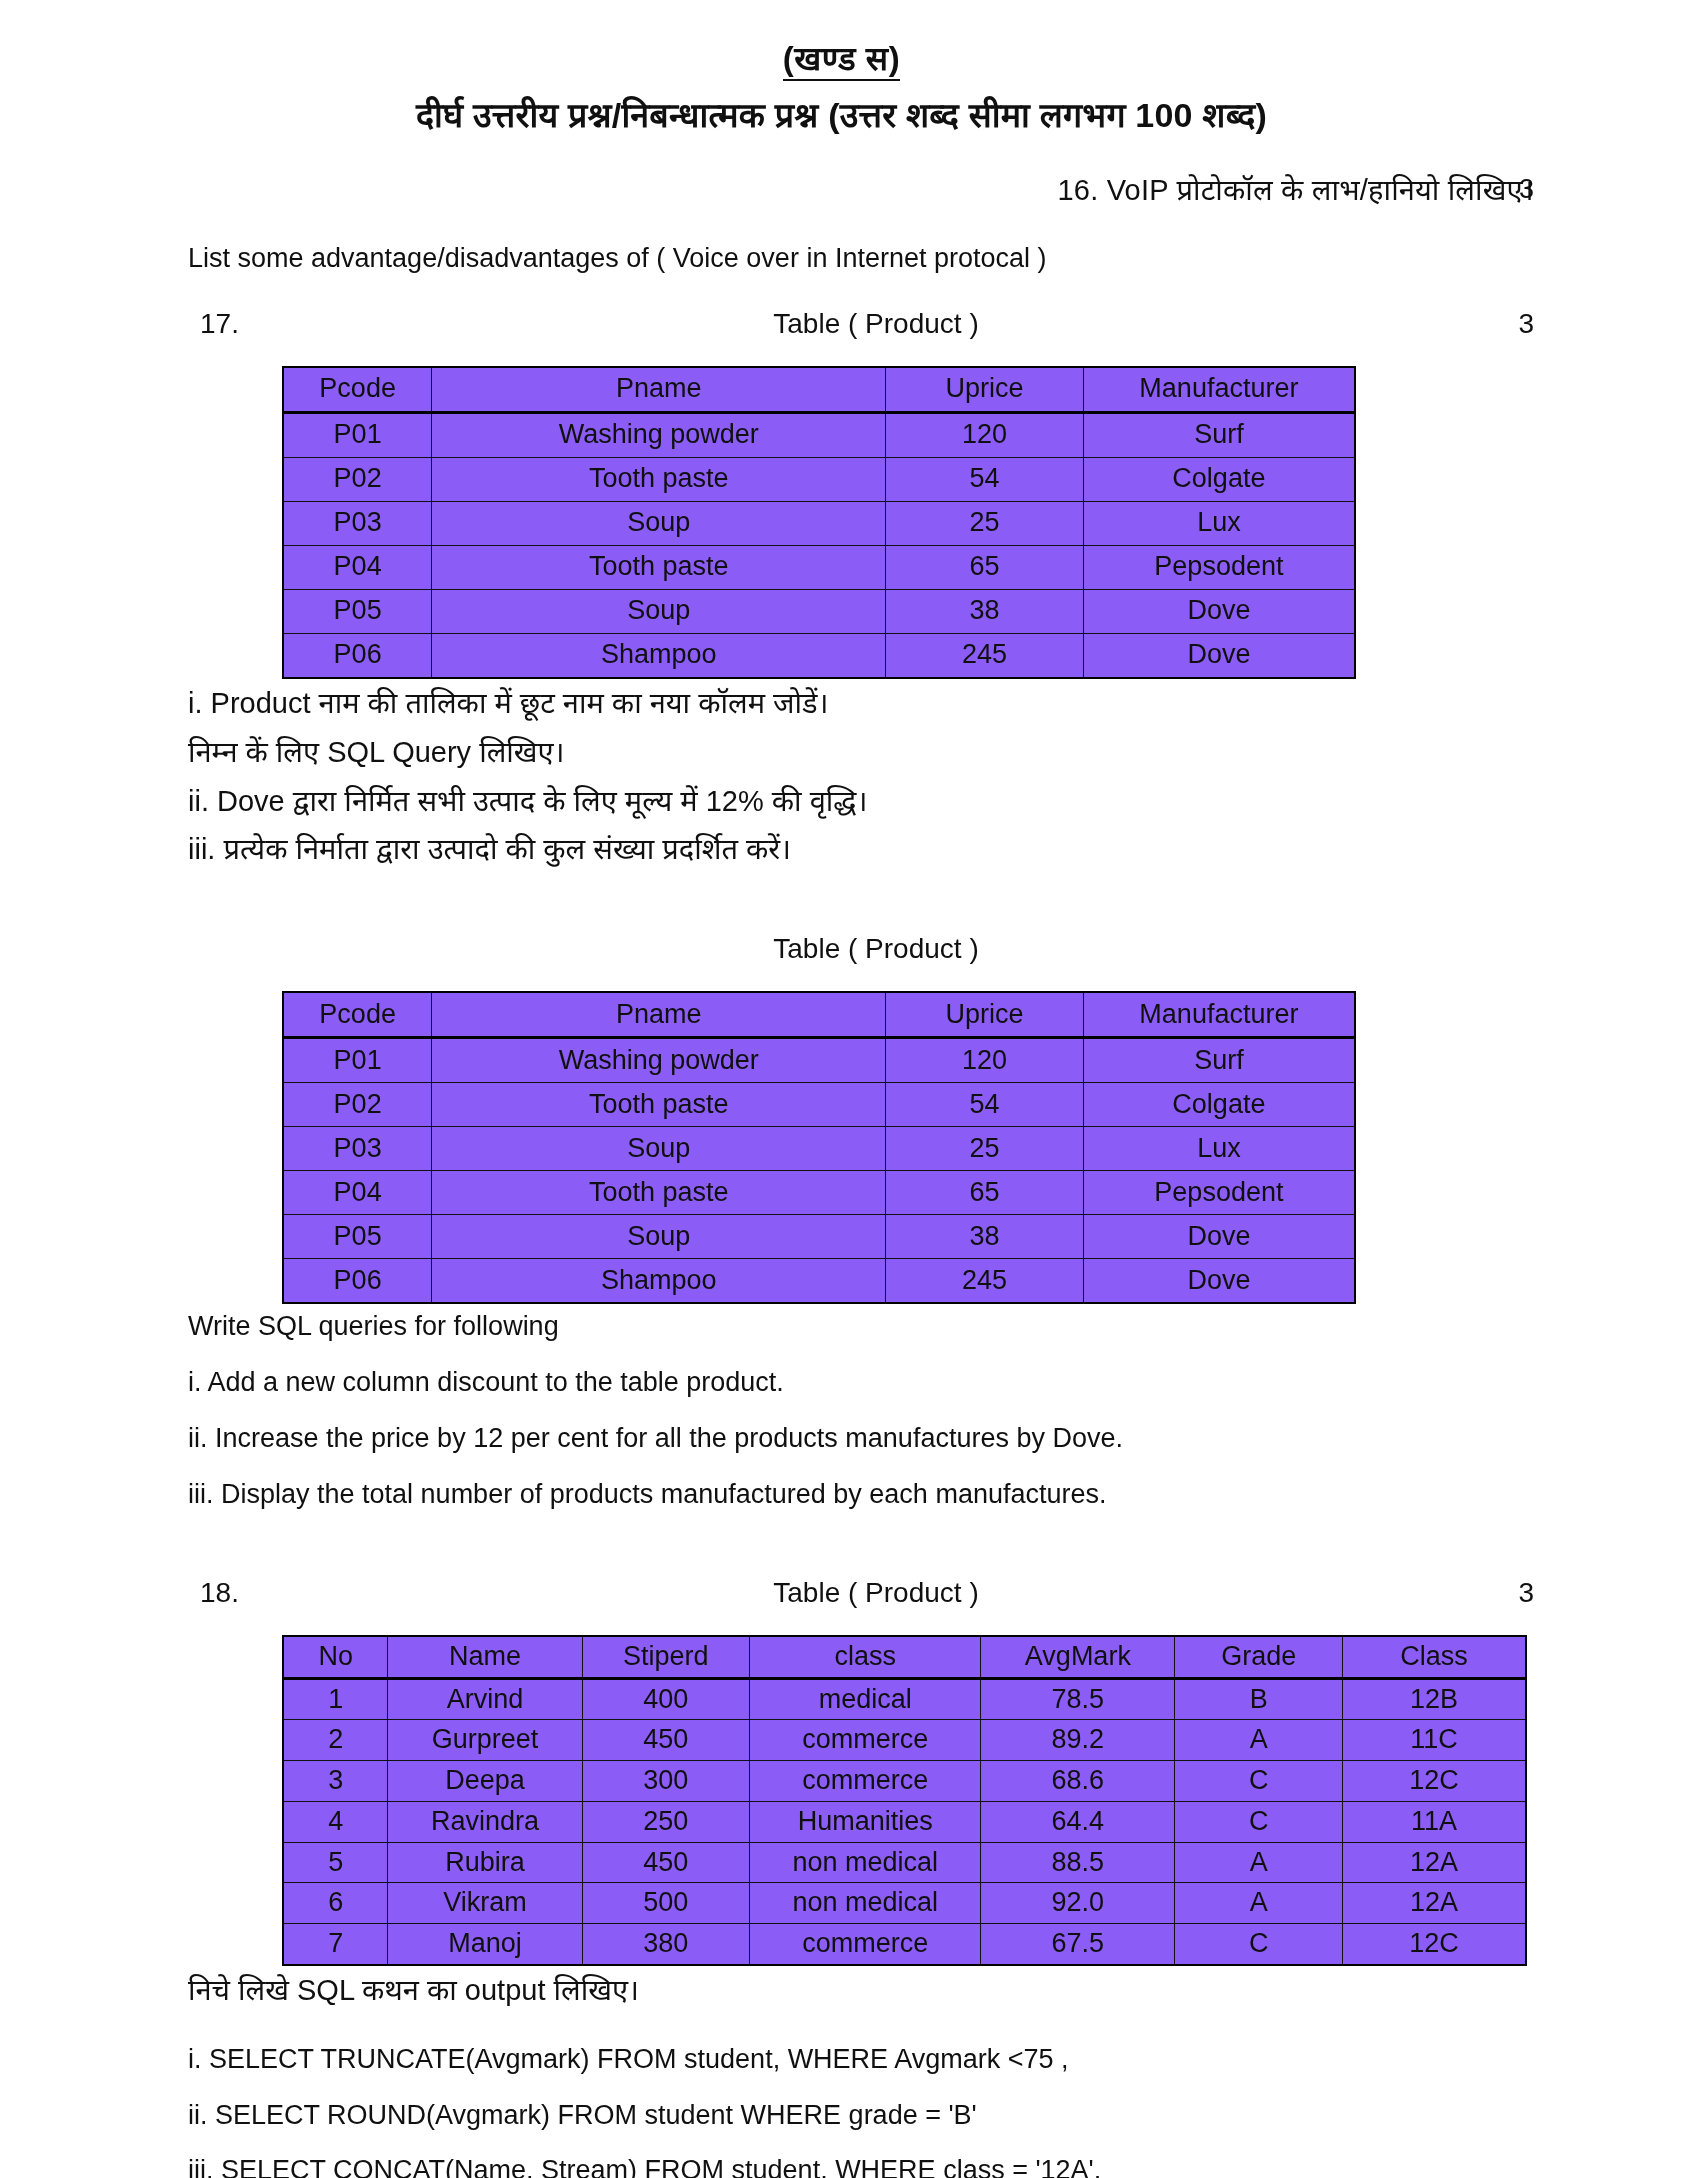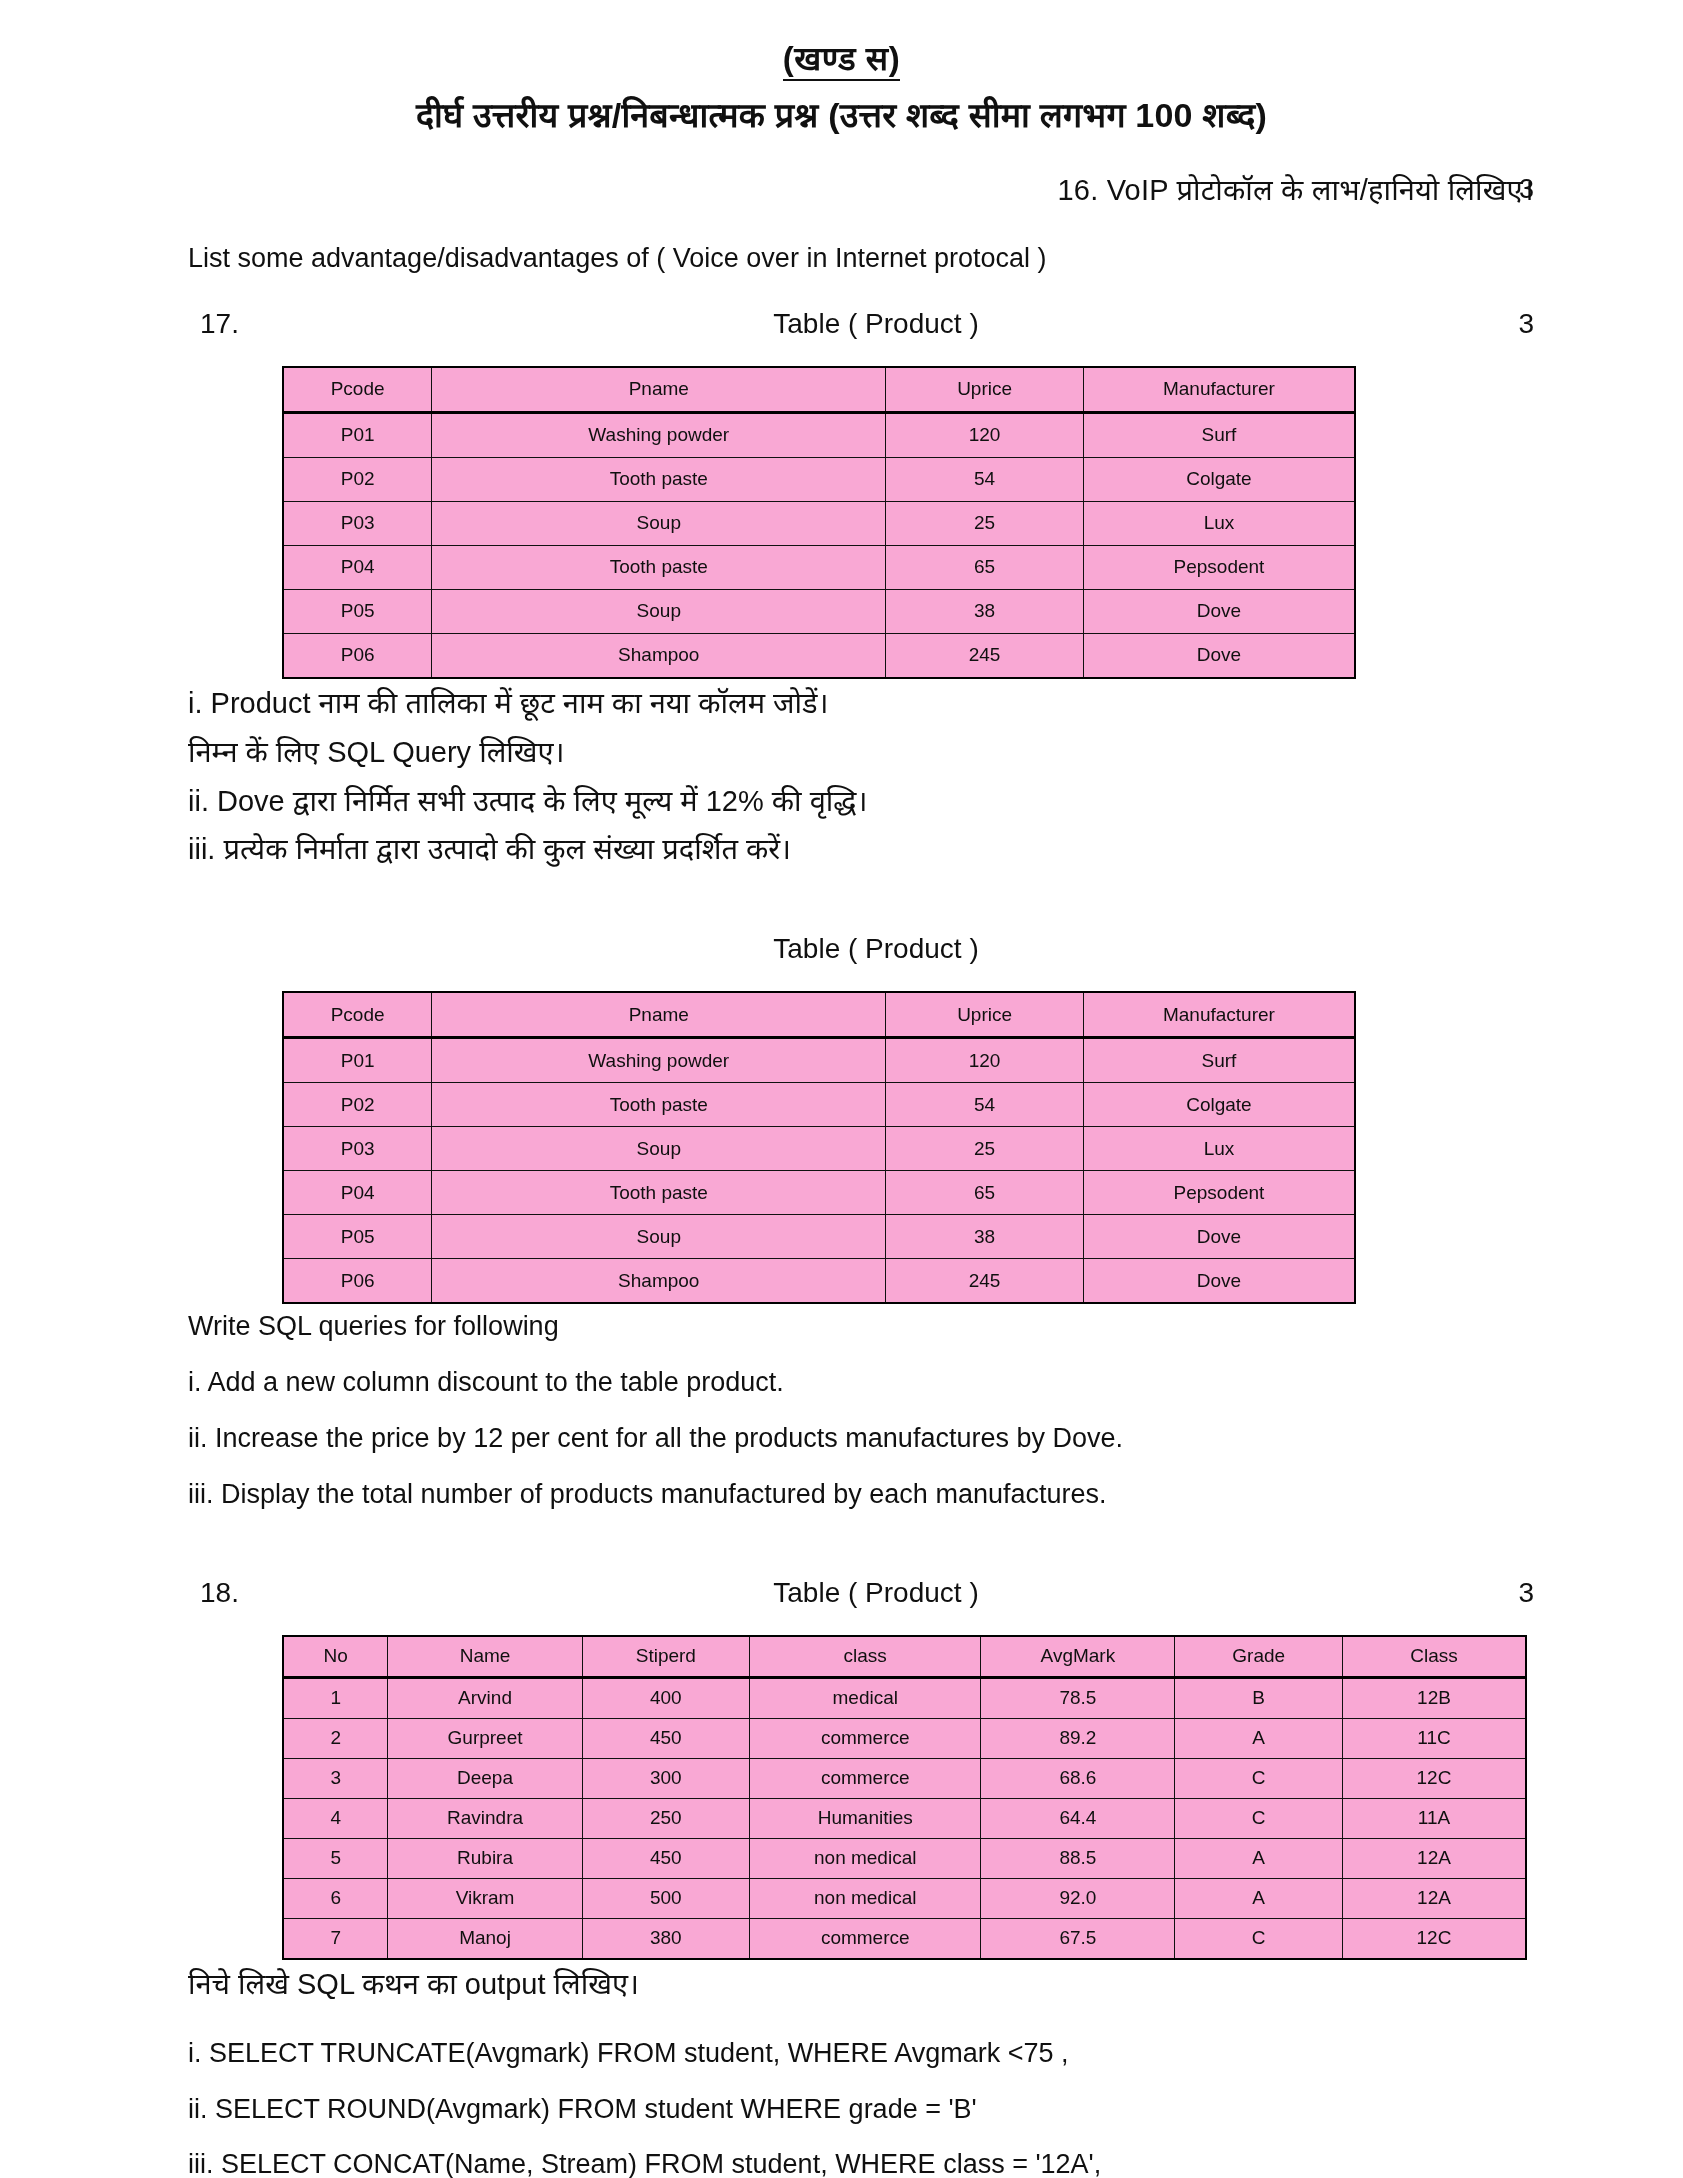--- a/index.html
+++ b/index.html
@@ -87,22 +87,22 @@
   }
   .q-num-line .marks {
     position: absolute;
     right: 0;
     top: 0;
   }
 
   
   table.grid {
     border-collapse: collapse;
-    font-size: 19px;
-    background: #f9a8d4;
+    font-size: 27px;
+    background: #8b5cf6;
   }
   table.grid td, table.grid th {
     border: 1.5px solid #111;
     text-align: center;
     font-weight: normal;
     padding: 3px 4px;
     line-height: 1.25;
   }
   table.grid thead td {
     border-bottom: 3px solid #000;

